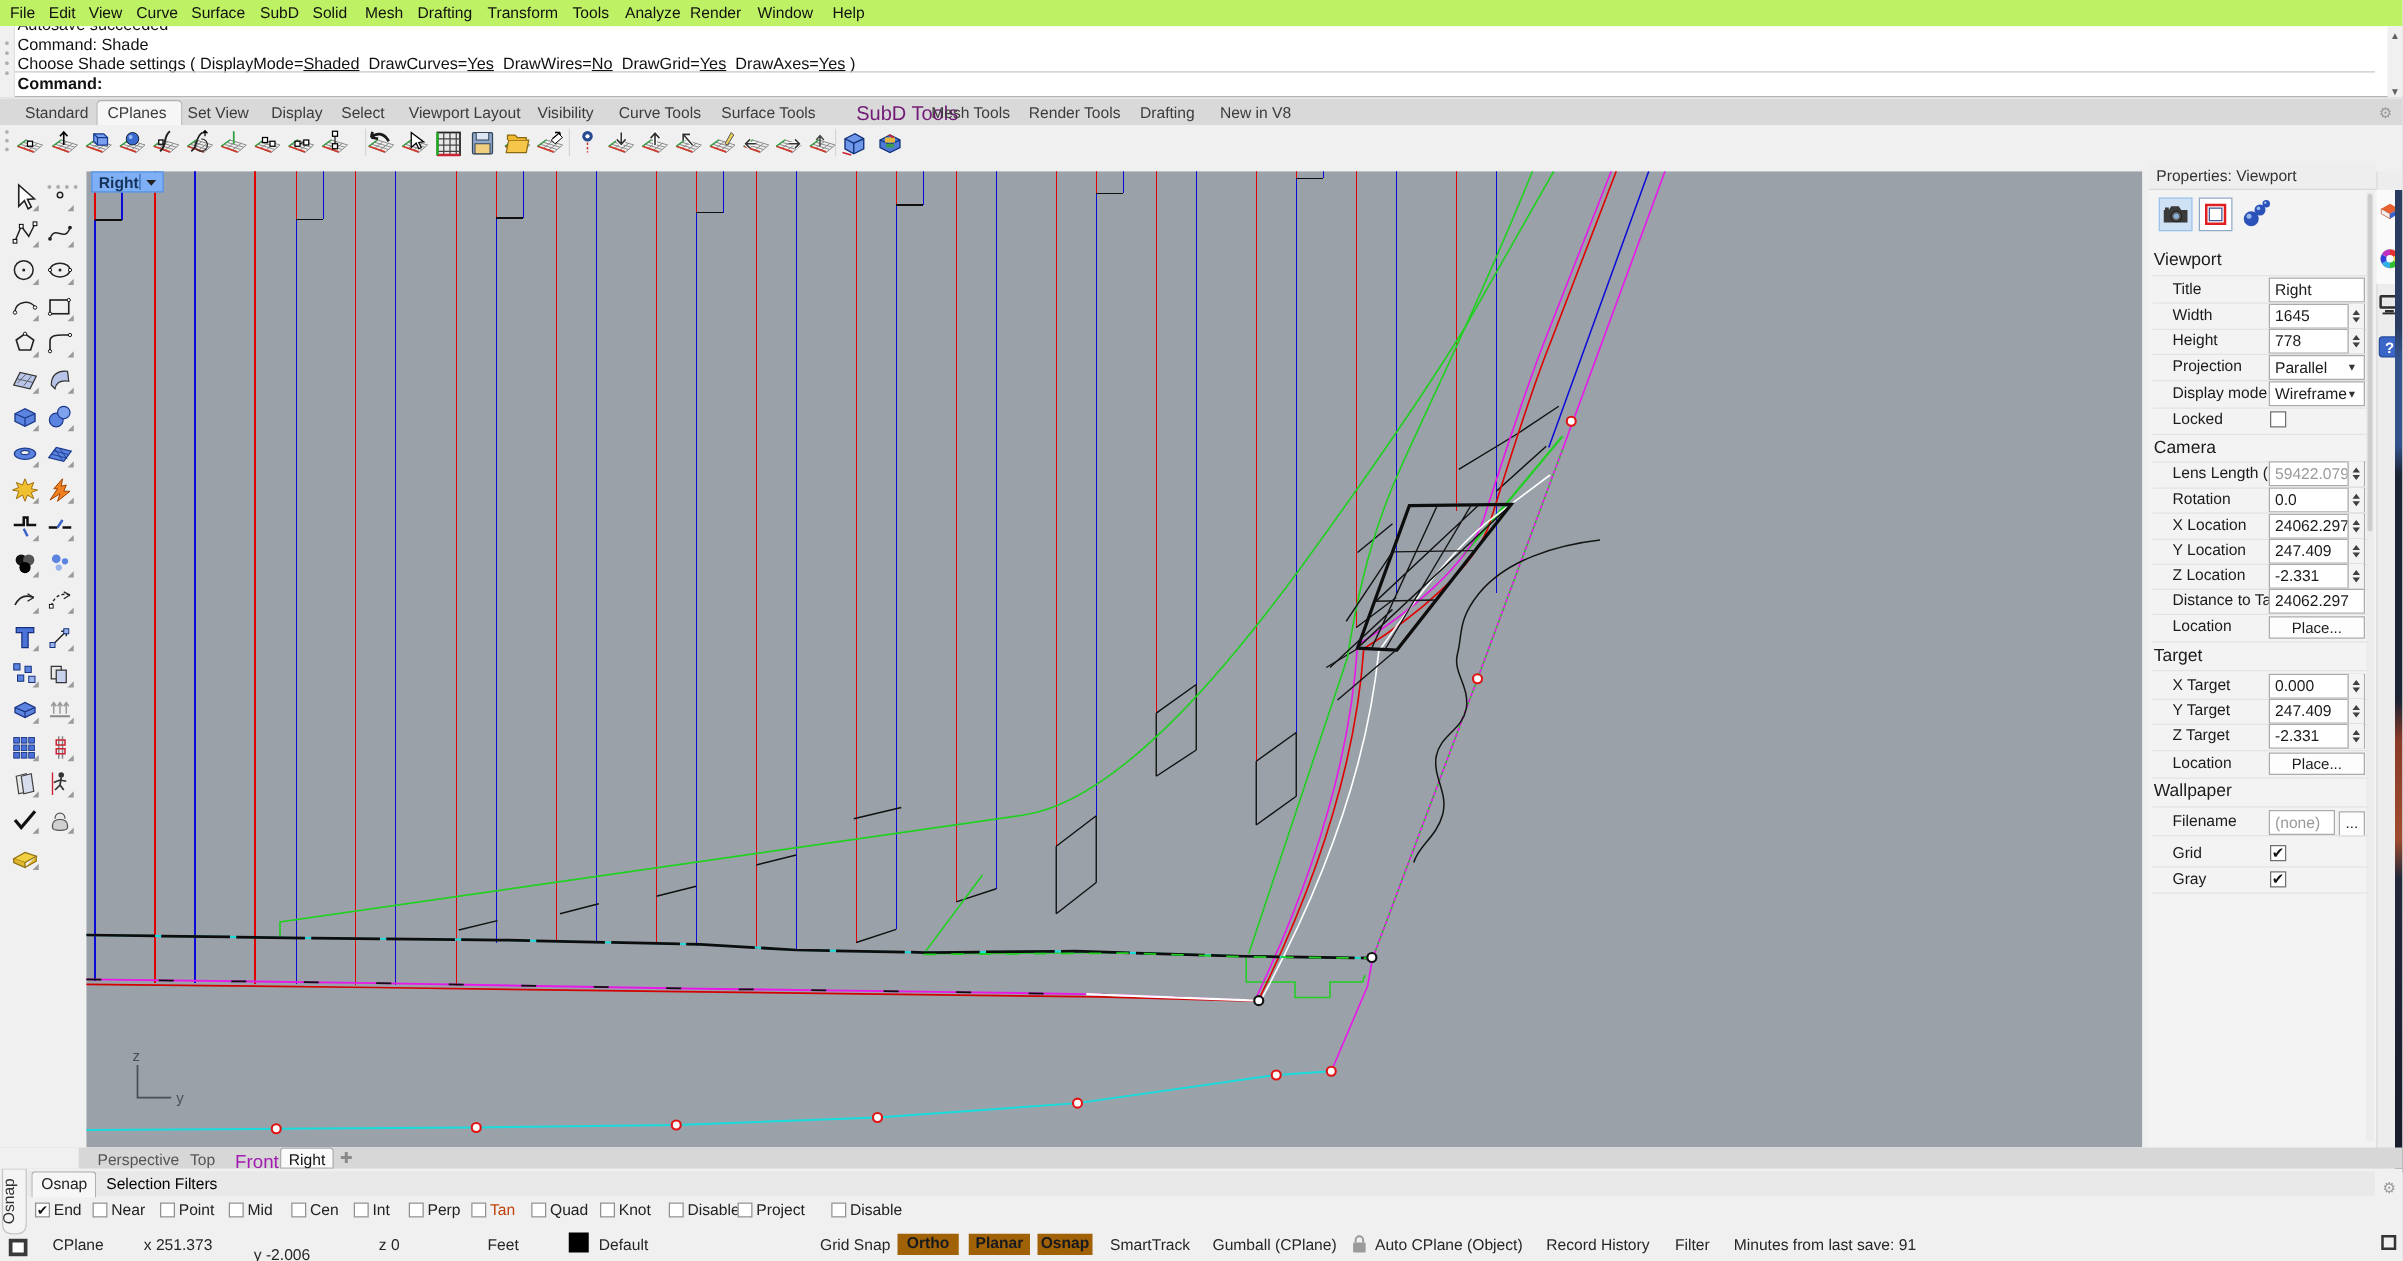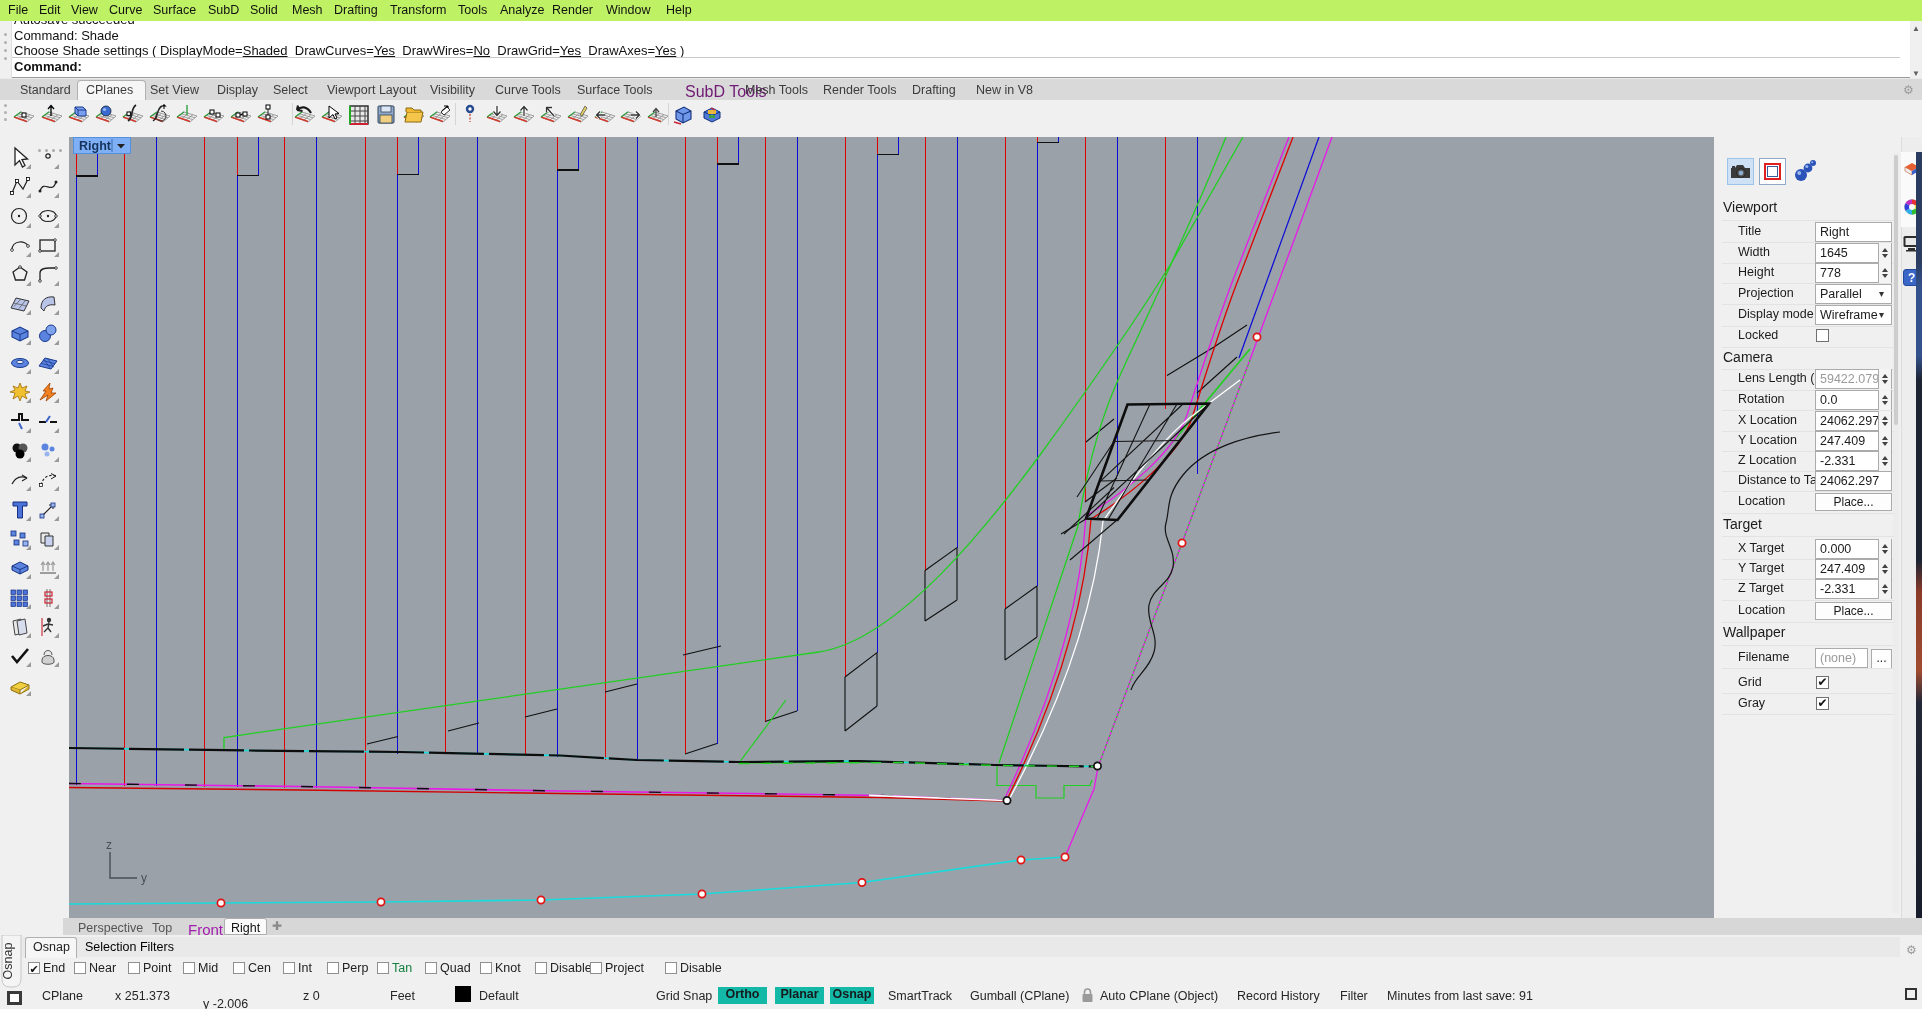--- a/index.html
+++ b/index.html
@@ -11,21 +11,21 @@
 .plab{position:absolute;left:1738px;font-size:12.5px;color:#1b1b1b;white-space:nowrap;overflow:hidden}
 .pshdr{position:absolute;left:1723px;font-size:14px;color:#1b1b1b;white-space:nowrap}
 .pbox{position:absolute;left:1815px;width:77px;height:20px;background:#fff;border:1px solid #ababab;font-size:12.5px;color:#1b1b1b;padding:2px 0 0 4px;white-space:nowrap;overflow:hidden}
 .spin{position:absolute;left:1878px;width:13px;height:20px;background:#f4f4f4;border-left:1px solid #ababab}
 .spin:before{content:"";position:absolute;left:3px;top:2px;border:3px solid transparent;border-bottom:4px solid #404040}
 .spin:after{content:"";position:absolute;left:3px;bottom:2px;border:3px solid transparent;border-top:4px solid #404040}
 .chev{position:absolute;left:1879px;width:11px;height:11px;color:#333;font-size:10px}
 .pbtn{position:absolute;left:1815px;width:77px;height:18px;background:#fdfdfd;border:1px solid #ababab;font-size:12px;color:#1b1b1b;text-align:center;padding-top:1px}
 .pcb{position:absolute;left:1816px;width:13px;height:13px;background:#fff;border:1px solid #707070;font-size:12px;line-height:11px;text-align:center;color:#111}
 .stxt{font-size:12.5px;color:#262626;white-space:nowrap}
-.stog{position:absolute;top:986px;height:17px;background:#14b8a6;color:#16191d;font-weight:bold;font-size:12.5px;text-align:center;padding-top:0px}
+.stog{position:absolute;top:986px;height:17px;background:#a16207;color:#16191d;font-weight:bold;font-size:12.5px;text-align:center;padding-top:0px}
 </style></head><body>
 <div id="app">
 
 <div class="abs" style="left:0;top:0;width:1922px;height:21px;background:#bef264">
 <span class="abs" style="left:8px;top:3px;font-size:12.5px;color:#111">File</span>
 <span class="abs" style="left:39px;top:3px;font-size:12.5px;color:#111">Edit</span>
 <span class="abs" style="left:71px;top:3px;font-size:12.5px;color:#111">View</span>
 <span class="abs" style="left:109px;top:3px;font-size:12.5px;color:#111">Curve</span>
 <span class="abs" style="left:153px;top:3px;font-size:12.5px;color:#111">Surface</span>
 <span class="abs" style="left:208px;top:3px;font-size:12.5px;color:#111">SubD</span>
@@ -630,20 +630,25 @@
       <path d="M110,852 L110,878 L137,878" stroke="#4a4f55" stroke-width="1.4" fill="none"></path>
       <text x="106" y="849" font-size="12" fill="#4a4f55" font-family="Liberation Sans">z</text>
       <text x="141" y="882" font-size="12" fill="#4a4f55" font-family="Liberation Sans">y</text>
       <rect x="73" y="137" width="58" height="17" fill="#7fb0f5"></rect>
       <rect x="73.5" y="137.5" width="57" height="16" fill="none" stroke="#5590dd" stroke-width="1"></rect>
       <text x="79" y="150" font-size="12.5" font-weight="bold" fill="#16335c" font-family="Liberation Sans">Right</text>
       <line x1="112" y1="139" x2="112" y2="152" stroke="#3a6cb0"></line>
       <path d="M117,144 L125,144 L121,148.5 Z" fill="#222"></path>
     </svg>
 <div class="abs" style="left:1714px;top:137px;width:5px;height:781px;background:#f0f0f0"></div>
+<div class="abs" style="left:1719px;top:130px;width:182px;height:815px;background:#f3f3f3">
+<div class="abs" style="left:0;top:0;width:182px;height:22px;background:#eeeeee;border-bottom:1px solid #d8d8d8">
+        <span style="position:absolute;left:6px;top:4px;font-size:12.5px;color:#333">Properties: Viewport</span>
+      </div>
+</div>
 <div class="abs" style="left:1893px;top:153px;width:6px;height:760px;background:#ececec"></div>
 <div class="abs" style="left:1894px;top:155px;width:4px;height:270px;background:#cdcdcd;border-radius:2px"></div>
 <span class="abs" style="left:1903px;top:140px;font-size:13px;color:#a0a0a0">⚙</span>
 <div class="abs" style="left:1727px;top:158px;width:27px;height:27px;background:#cfe1f5;border:1px solid #9ec3ea"></div>
 <svg class="abs" style="left:1728px;top:159px" width="25" height="25" viewBox="0 0 25 25">
  <path d="M3,9 L7,9 L9,6 L15,6 L17,9 L22,9 L22,19 L3,19 Z" fill="#3a3a3a"></path>
  <circle cx="13" cy="14" r="4.2" fill="#5a5a5a" stroke="#222"></circle>
       <circle cx="13" cy="14" r="2.2" fill="#8ab0d8"></circle>
  <rect x="4" y="7" width="3" height="2" fill="#3a3a3a"></rect>
     </svg>
@@ -789,21 +794,21 @@
 <span class="abs" style="left:143px;top:26px;font-size:12.5px;color:#222">Point</span>
 <span class="cb abs" style="left:183px;top:27px"></span>
 <span class="abs" style="left:198px;top:26px;font-size:12.5px;color:#222">Mid</span>
 <span class="cb abs" style="left:233px;top:27px"></span>
 <span class="abs" style="left:248px;top:26px;font-size:12.5px;color:#222">Cen</span>
 <span class="cb abs" style="left:283px;top:27px"></span>
 <span class="abs" style="left:298px;top:26px;font-size:12.5px;color:#222">Int</span>
 <span class="cb abs" style="left:327px;top:27px"></span>
 <span class="abs" style="left:342px;top:26px;font-size:12.5px;color:#222">Perp</span>
 <span class="cb abs" style="left:377px;top:27px"></span>
-<span class="abs" style="left:392px;top:26px;font-size:12.5px;color:#15803d">Tan</span>
+<span class="abs" style="left:392px;top:26px;font-size:12.5px;color:#c2410c">Tan</span>
 <span class="cb abs" style="left:425px;top:27px"></span>
 <span class="abs" style="left:440px;top:26px;font-size:12.5px;color:#222">Quad</span>
 <span class="cb abs" style="left:480px;top:27px"></span>
 <span class="abs" style="left:495px;top:26px;font-size:12.5px;color:#222">Knot</span>
 <span class="cb abs" style="left:535px;top:27px"></span>
 <span class="abs" style="left:550px;top:26px;font-size:12.5px;color:#222">Disable</span>
 <span class="cb abs" style="left:590px;top:27px"></span>
 <span class="abs" style="left:605px;top:26px;font-size:12.5px;color:#222">Project</span>
 <span class="cb abs" style="left:665px;top:27px"></span>
 <span class="abs" style="left:680px;top:26px;font-size:12.5px;color:#222">Disable</span>

